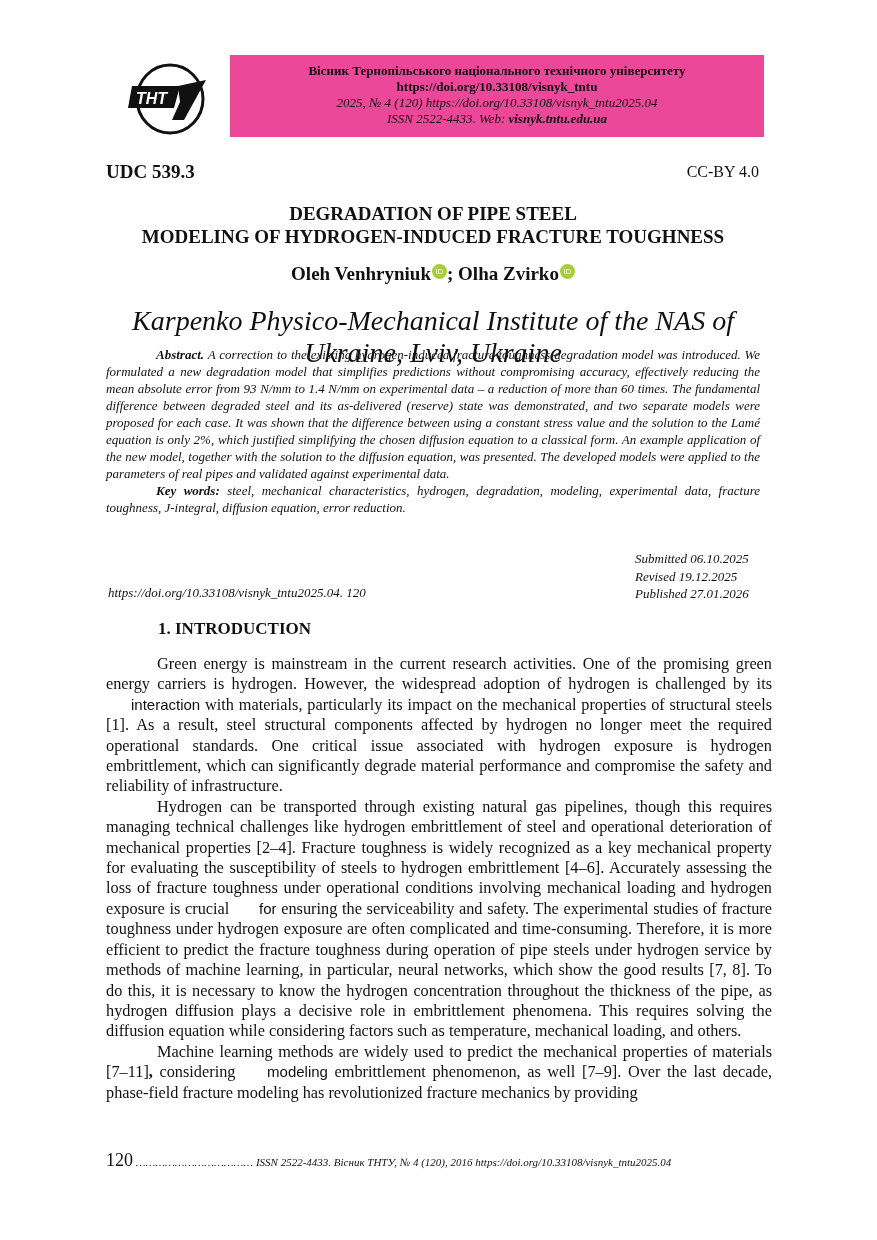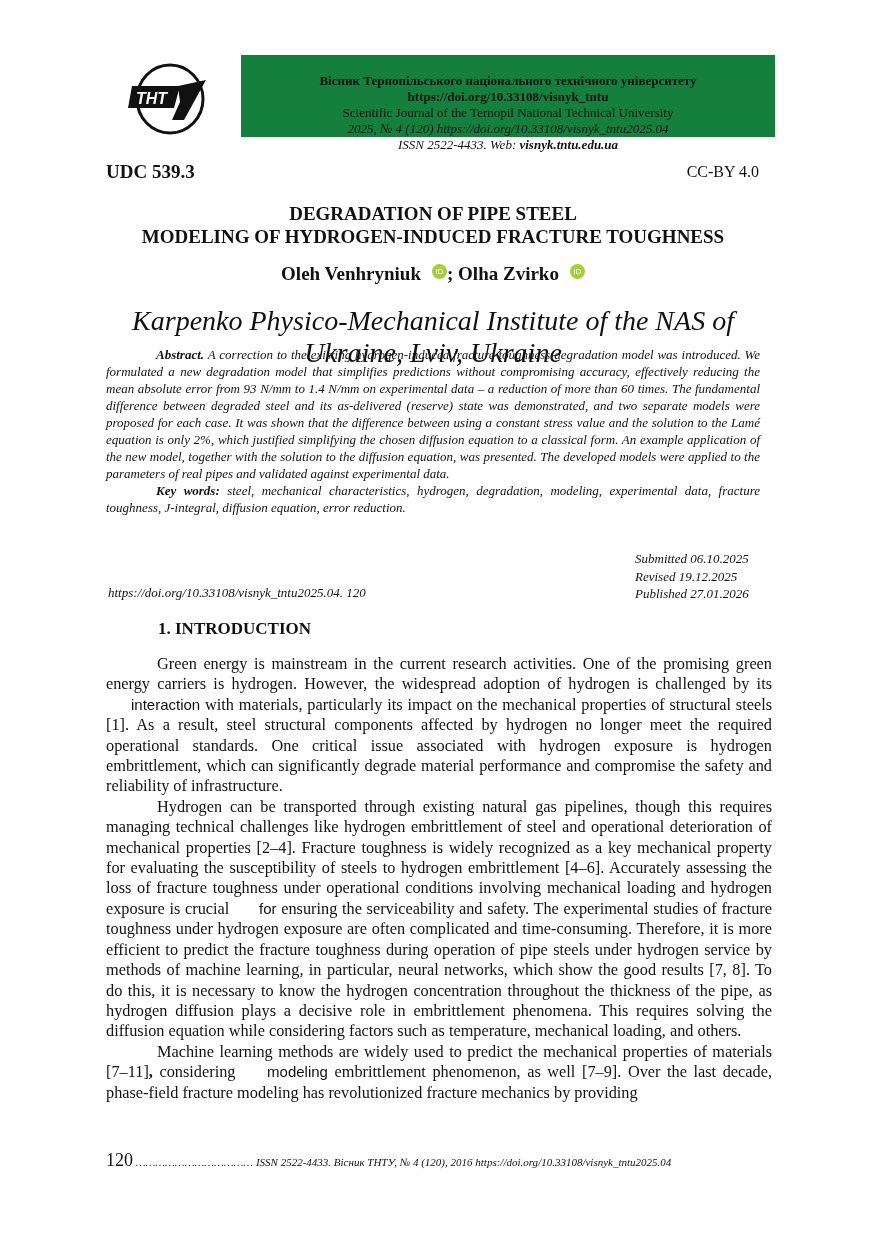--- a/index.html
+++ b/index.html
@@ -4,23 +4,23 @@
 <style>
   html, body { margin: 0; padding: 0; background: #ffffff; }
   body {
     width: 877px; height: 1240px; position: relative; overflow: hidden;
     font-family: "Liberation Serif", "DejaVu Serif", serif; color: #111;
   }
   .logo {
     position: absolute; left: 128px; top: 60px; width: 80px; height: 76px;
   }
   .journal-box {
-    position: absolute; left: 241px; top: 55px; width: 534px; height: 82px;
-    background: #15803d; text-align: center; font-size: 13px; line-height: 16px;
-    padding-top: 18px; box-sizing: border-box;
+    position: absolute; left: 230px; top: 55px; width: 534px; height: 82px;
+    background: #ec4899; text-align: center; font-size: 13px; line-height: 16px;
+    padding-top: 8px; box-sizing: border-box;
   }
   .journal-box .b { font-weight: bold; }
   .journal-box .i { font-style: italic; }
   .udc {
     position: absolute; left: 106px; top: 161px; font-weight: bold; font-size: 19px;
   }
   .license {
     position: absolute; right: 118px; top: 163px; font-size: 16px;
   }
   .title {
@@ -28,21 +28,21 @@
     font-weight: bold; font-size: 19px; line-height: 23px;
   }
   .authors {
     position: absolute; left: 106px; top: 263px; width: 654px; text-align: center;
     font-weight: bold; font-size: 19px;
   }
   .orcid {
     display: inline-block; width: 15px; height: 15px; border-radius: 50%;
     background: #a6ce39; color: #fff; font-size: 8px; line-height: 15px;
     text-align: center; vertical-align: 6px; font-family: "Liberation Sans", sans-serif;
-    font-weight: normal; margin-left: 11px;
+    font-weight: normal; margin-left: 1px;
   }
   .affiliation {
     position: absolute; left: 106px; top: 305px; width: 654px; text-align: center;
     font-style: italic; font-size: 28px;
   }
   .abstract {
     position: absolute; left: 106px; top: 346px; width: 654px;
     font-style: italic; font-size: 13px; line-height: 17px; text-align: justify;
   }
   .abstract p { margin: 0; text-indent: 50px; }
@@ -77,21 +77,20 @@
     <ellipse cx="42" cy="39" rx="33" ry="34" fill="none" stroke="#111" stroke-width="3"></ellipse>
     <polygon points="4,26 52,26 46,48 0,48" fill="#111"></polygon>
     <polygon points="50,26 78,20 56,60 44,60 52,42" fill="#111"></polygon>
     <text x="8" y="44" font-family="Liberation Sans, sans-serif" font-weight="bold" font-style="italic" font-size="16" fill="#fff">THT</text>
   </svg>
 </div>
 
 <div class="journal-box">
   <div class="b">Вісник Тернопільського національного технічного університету</div>
   <div class="b">https://doi.org/10.33108/visnyk_tntu</div>
-  <div>Scientific Journal of the Ternopil National Technical University</div>
   <div class="i">2025, № 4 (120) https://doi.org/10.33108/visnyk_tntu2025.04</div>
   <div class="i"><span>ISSN 2522-4433. Web: </span><span class="b">visnyk.tntu.edu.ua</span></div>
 </div>
 
 <div class="udc">UDC 539.3</div>
 <div class="license">CC-BY 4.0</div>
 
 <div class="title">
   <div>DEGRADATION OF PIPE STEEL</div>
   <div>MODELING OF HYDROGEN-INDUCED FRACTURE TOUGHNESS</div>

